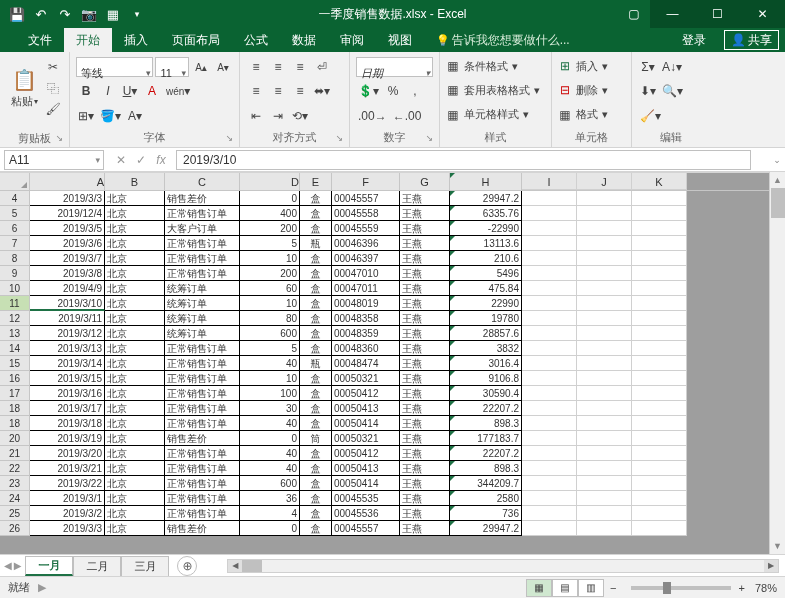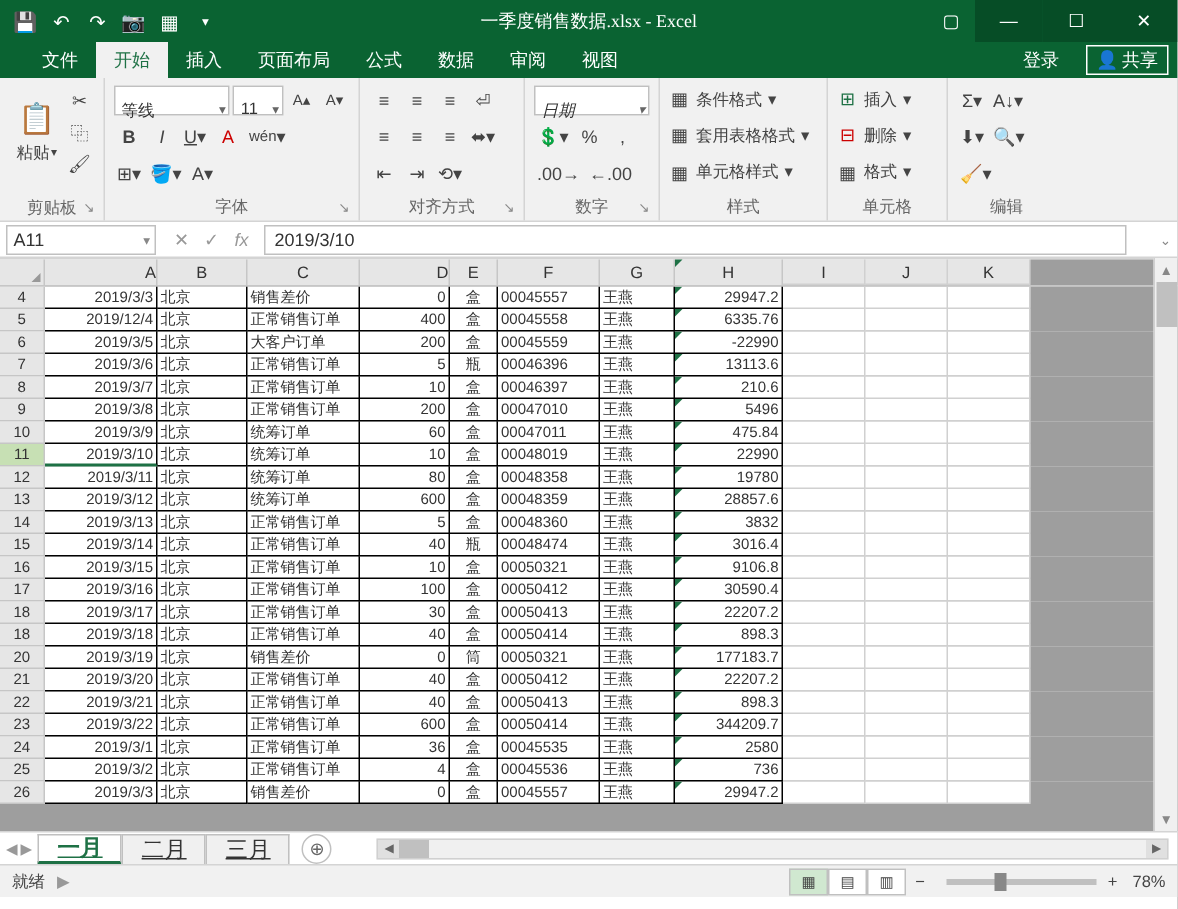--- a/index.html
+++ b/index.html
@@ -1,21 +1,21 @@
 <!DOCTYPE html>
 <html><head>
 <meta charset="utf-8">
 <style>
 *{box-sizing:border-box;margin:0;padding:0;font-family:"Microsoft YaHei",SimSun,Arial,sans-serif;}
 body{background:#fff;font-size:12px;color:#333;overflow:hidden;width:785px;height:606px;position:relative;}
 
 .titlebar{height:28px;background:#0a6332;color:#fff;display:flex;align-items:center;position:relative;}
 .qat{display:flex;align-items:center;padding:0 6px;gap:2px;}
 .qat .qbtn{width:22px;height:22px;display:flex;align-items:center;justify-content:center;color:#fff;font-size:13px;}
-.titletext{position:absolute;left:50%;transform:translateX(-50%);font-size:12px;color:#fff;font-family:Liberation Serif, serif;}
+.titletext{position:absolute;left:50%;transform:translateX(-50%);font-size:12px;color:#fff;}
 .winbtns{position:absolute;right:0;display:flex;height:28px;}
 .winbtns .wb{width:45px;height:28px;display:flex;align-items:center;justify-content:center;color:#fff;background:#064d26;font-size:12px;}
 .winbtns .wb.rib{background:#0a6332;width:32px;}
 
 .tabs{height:24px;background:#0a6332;display:flex;align-items:flex-end;padding-left:16px;}
 .tab{height:24px;padding:0 12px;color:#fff;font-size:12px;display:flex;align-items:center;cursor:pointer;}
 .tab.active{background:#f1f1f1;color:#1e7145;}
 .tabs .spacer{flex:1;}
 .tab.tell{color:#d7ecd9;font-size:12px;}
 .tab.tell::before{content:"💡";margin-right:2px;font-size:11px;}
@@ -61,21 +61,21 @@
 .cG{width:50px;}
 .cH{width:72px;text-align:right;position:relative;}
 .cH::before{content:"";position:absolute;left:0;top:0;width:0;height:0;border-top:5px solid #1e7145;border-right:5px solid transparent;}
 .cI,.cJ,.cK{width:55px;border-right:1px solid #d0d0d0;border-bottom:1px solid #d0d0d0;}
 .gray{background:#9e9e9e;flex:1;}
 .sel .rh{background:#c7e0b4;}
 .row.sel .cA{border-bottom:2px solid #1e7145;}
 
 .sheetbar{height:22px;border-top:1px solid #d4d4d4;display:flex;align-items:center;background:#fff;}
 .navbtns{display:flex;padding:0 4px;gap:2px;color:#999;font-size:10px;}
-.stab{height:20px;padding:3px 12px;border:1px solid #c0c0c0;border-bottom:none;font-size:15px;display:flex;align-items:center;background:#f0f0f0;margin-top:1px;text-decoration:underline;}
+.stab{height:20px;padding:3px 12px;border:1px solid #c0c0c0;border-bottom:none;font-size:11px;display:flex;align-items:center;background:#f0f0f0;margin-top:1px;}
 .stab.active{background:#fff;border-bottom:2px solid #1e7145;color:#1e7145;font-weight:bold;}
 .addsheet{width:20px;height:20px;border:1px solid #c0c0c0;border-radius:50%;display:flex;align-items:center;justify-content:center;font-size:12px;color:#666;margin-left:8px;}
 .hsb{flex:1;margin:0 6px 0 30px;height:14px;border:1px solid #d0d0d0;background:#f0f0f0;position:relative;}
 .hsb .l,.hsb .r{position:absolute;width:14px;height:12px;background:#e0e0e0;text-align:center;font-size:8px;line-height:12px;color:#666;}
 .hsb .l{left:0;} .hsb .r{right:0;}
 .hsb .th{position:absolute;left:14px;width:20px;height:12px;background:#c0c0c0;}
 
 .status{height:22px;background:#f1f1f1;border-top:1px solid #d4d4d4;display:flex;align-items:center;padding:0 8px;font-size:11px;color:#444;}
 .status .sp{flex:1;}
 .viewbtns{display:flex;gap:0;}
@@ -112,20 +112,21 @@
 
 <div class="tabs">
   <div class="tab">文件</div>
   <div class="tab active">开始</div>
   <div class="tab">插入</div>
   <div class="tab">页面布局</div>
   <div class="tab">公式</div>
   <div class="tab">数据</div>
   <div class="tab">审阅</div>
   <div class="tab">视图</div>
+  <div class="tab tell">告诉我您想要做什么...</div>
   <div class="spacer"></div>
   <div class="tab">登录</div>
   <div class="tab share">
       <span>👤</span>
       <span>共享</span>
     </div>
 </div>
 
 <div class="ribbon">
 
@@ -365,21 +366,21 @@
         <div class="cell cF">00047010</div>
         <div class="cell cG">王燕</div>
         <div class="cell cH">5496</div>
         <div class="cell cI"></div>
         <div class="cell cJ"></div>
         <div class="cell cK"></div>
         <div class="gray"></div>
       </div>
       <div class="row">
         <div class="rh">10</div>
-        <div class="cell cA">2019/3/9</div>
+        <div class="cell cA">2019/4/9</div>
         <div class="cell cB">北京</div>
         <div class="cell cC">统筹订单</div>
         <div class="cell cD">60</div>
         <div class="cell cE">盒</div>
         <div class="cell cF">00047011</div>
         <div class="cell cG">王燕</div>
         <div class="cell cH">475.84</div>
         <div class="cell cI"></div>
         <div class="cell cJ"></div>
         <div class="cell cK"></div>

